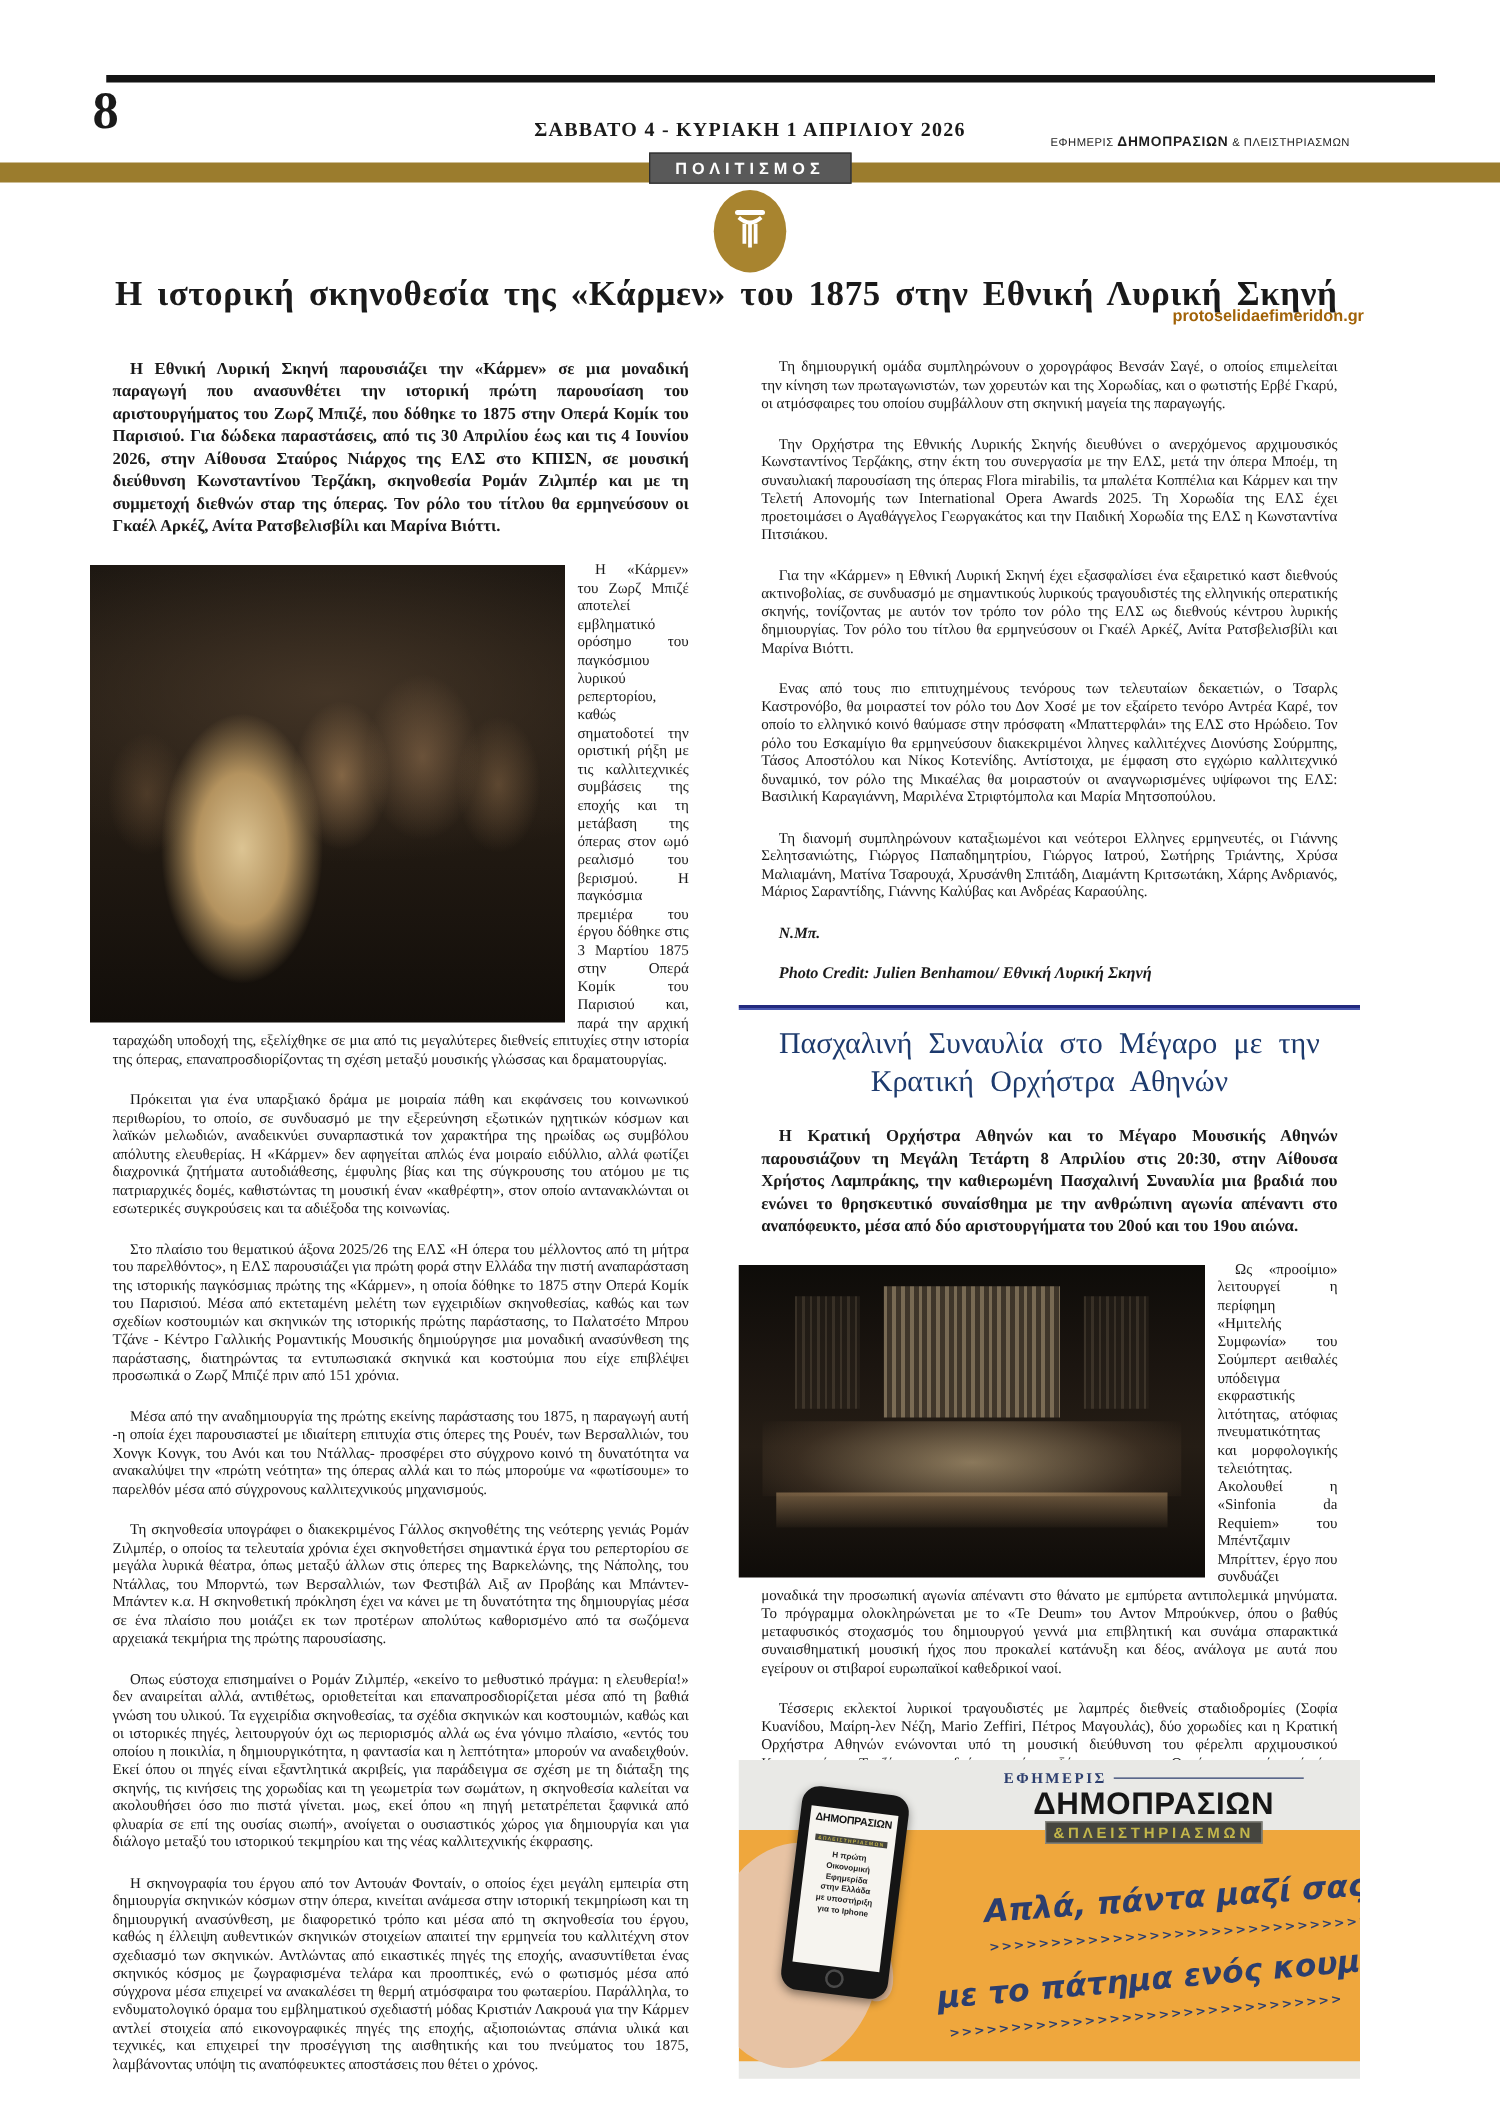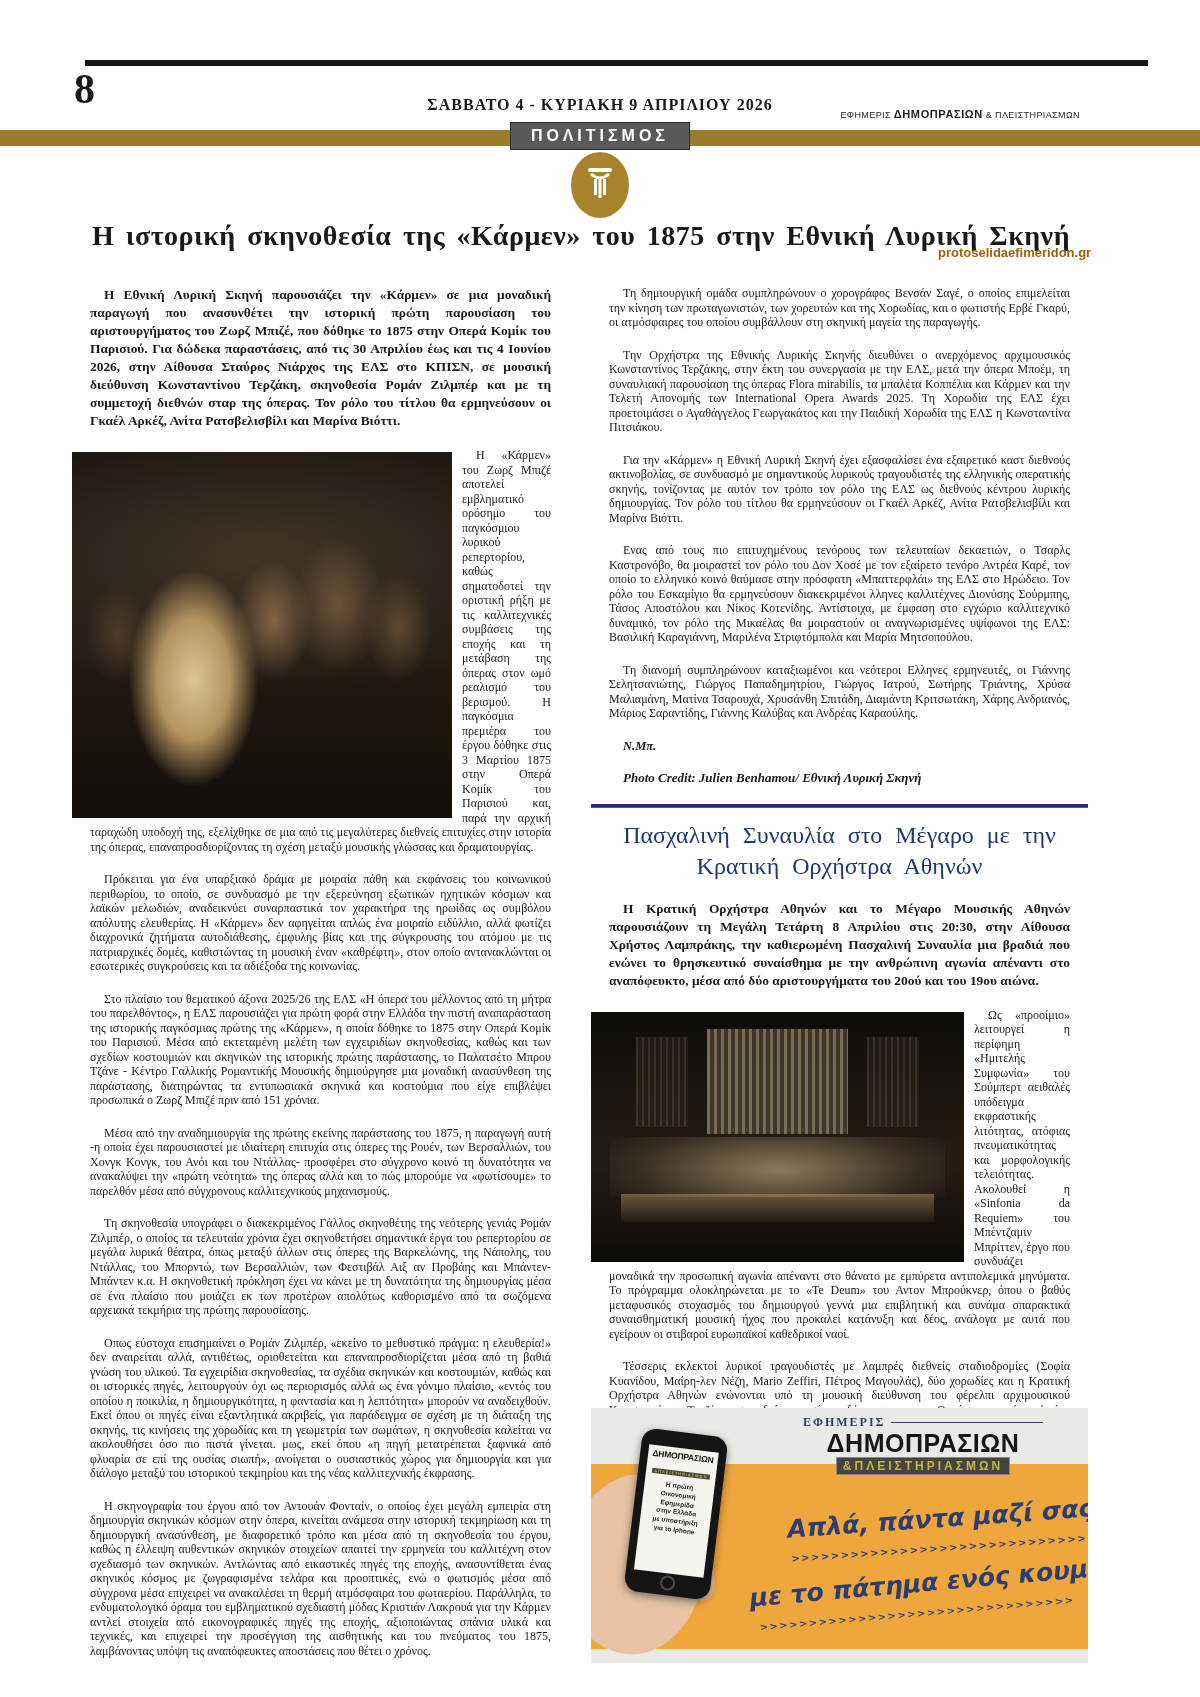--- a/index.html
+++ b/index.html
@@ -12,21 +12,21 @@
   .top-rule { position:absolute; top:60px; left:85px; width:1063px; height:6px; background:#141414; }
   .page-number { position:absolute; left:74px; top:68px; font-size:42px; font-weight:700; line-height:1; }
   .date-line { position:absolute; top:96px; left:0; width:1200px; text-align:center;
                font-size:16px; font-weight:700; letter-spacing:1px; }
   .masthead-mini { position:absolute; top:108px; right:120px; font-family:"Liberation Sans",sans-serif;
                    font-size:9px; color:#1d1d1d; letter-spacing:.4px; white-space:nowrap; }
   .masthead-mini .mm-main { font-weight:900; font-size:11px; letter-spacing:.6px; }
   .gold-bar { position:absolute; top:130px; left:0; width:1200px; height:16px; background:#9b7c2d; }
   .section-box { position:absolute; top:122px; left:50%; transform:translateX(-50%);
                  background:#595959; border:1px solid #2e2e2e; color:#fff;
-                 font-family:"Liberation Sans",sans-serif; font-size:16px; font-weight:700;
+                 font-family:"Liberation Sans",sans-serif; font-size:13px; font-weight:700;
                  letter-spacing:4px; padding:4px 20px; }
   .logo-ellipse { position:absolute; top:152px; left:50%; transform:translateX(-50%);
                   width:58px; height:66px; background:#a8842f; border-radius:50%;
                   display:flex; align-items:center; justify-content:center; }
   
   .headline1 { position:absolute; top:220px; left:75px; width:1012px; text-align:center;
                font-size:28px; font-weight:700; letter-spacing:.5px; word-spacing:4px; }
   .watermark { position:absolute; top:245px; left:938px; font-family:"Liberation Sans",sans-serif;
                font-size:13px; font-weight:700; color:#a16207; }
   
@@ -105,21 +105,21 @@
   .phone-home { position:absolute; left:50%; bottom:5px; transform:translateX(-50%);
                 width:11px; height:11px; border:2px solid #4a4a4a; border-radius:50%; }
 </style>
 </head>
 <body>
 
 <div class="page">
 
   <div class="top-rule"></div>
   <div class="page-number">8</div>
-  <div class="date-line">ΣΑΒΒΑΤΟ 4 - ΚΥΡΙΑΚΗ 9 ΑΠΡΙΛΙΟΥ 2026</div>
+  <div class="date-line">ΣΑΒΒΑΤΟ 4 - ΚΥΡΙΑΚΗ 1 ΑΠΡΙΛΙΟΥ 2026</div>
   <div class="masthead-mini">
     <span>ΕΦΗΜΕΡΙΣ</span>
     <span class="mm-main">ΔΗΜΟΠΡΑΣΙΩΝ</span>
     <span>&amp; ΠΛΕΙΣΤΗΡΙΑΣΜΩΝ</span>
   </div>
   <div class="gold-bar"></div>
   <div class="section-box">ΠΟΛΙΤΙΣΜΟΣ</div>
   <div class="logo-ellipse">
     <span>
       <svg width="32" height="40" viewBox="0 0 32 40">

